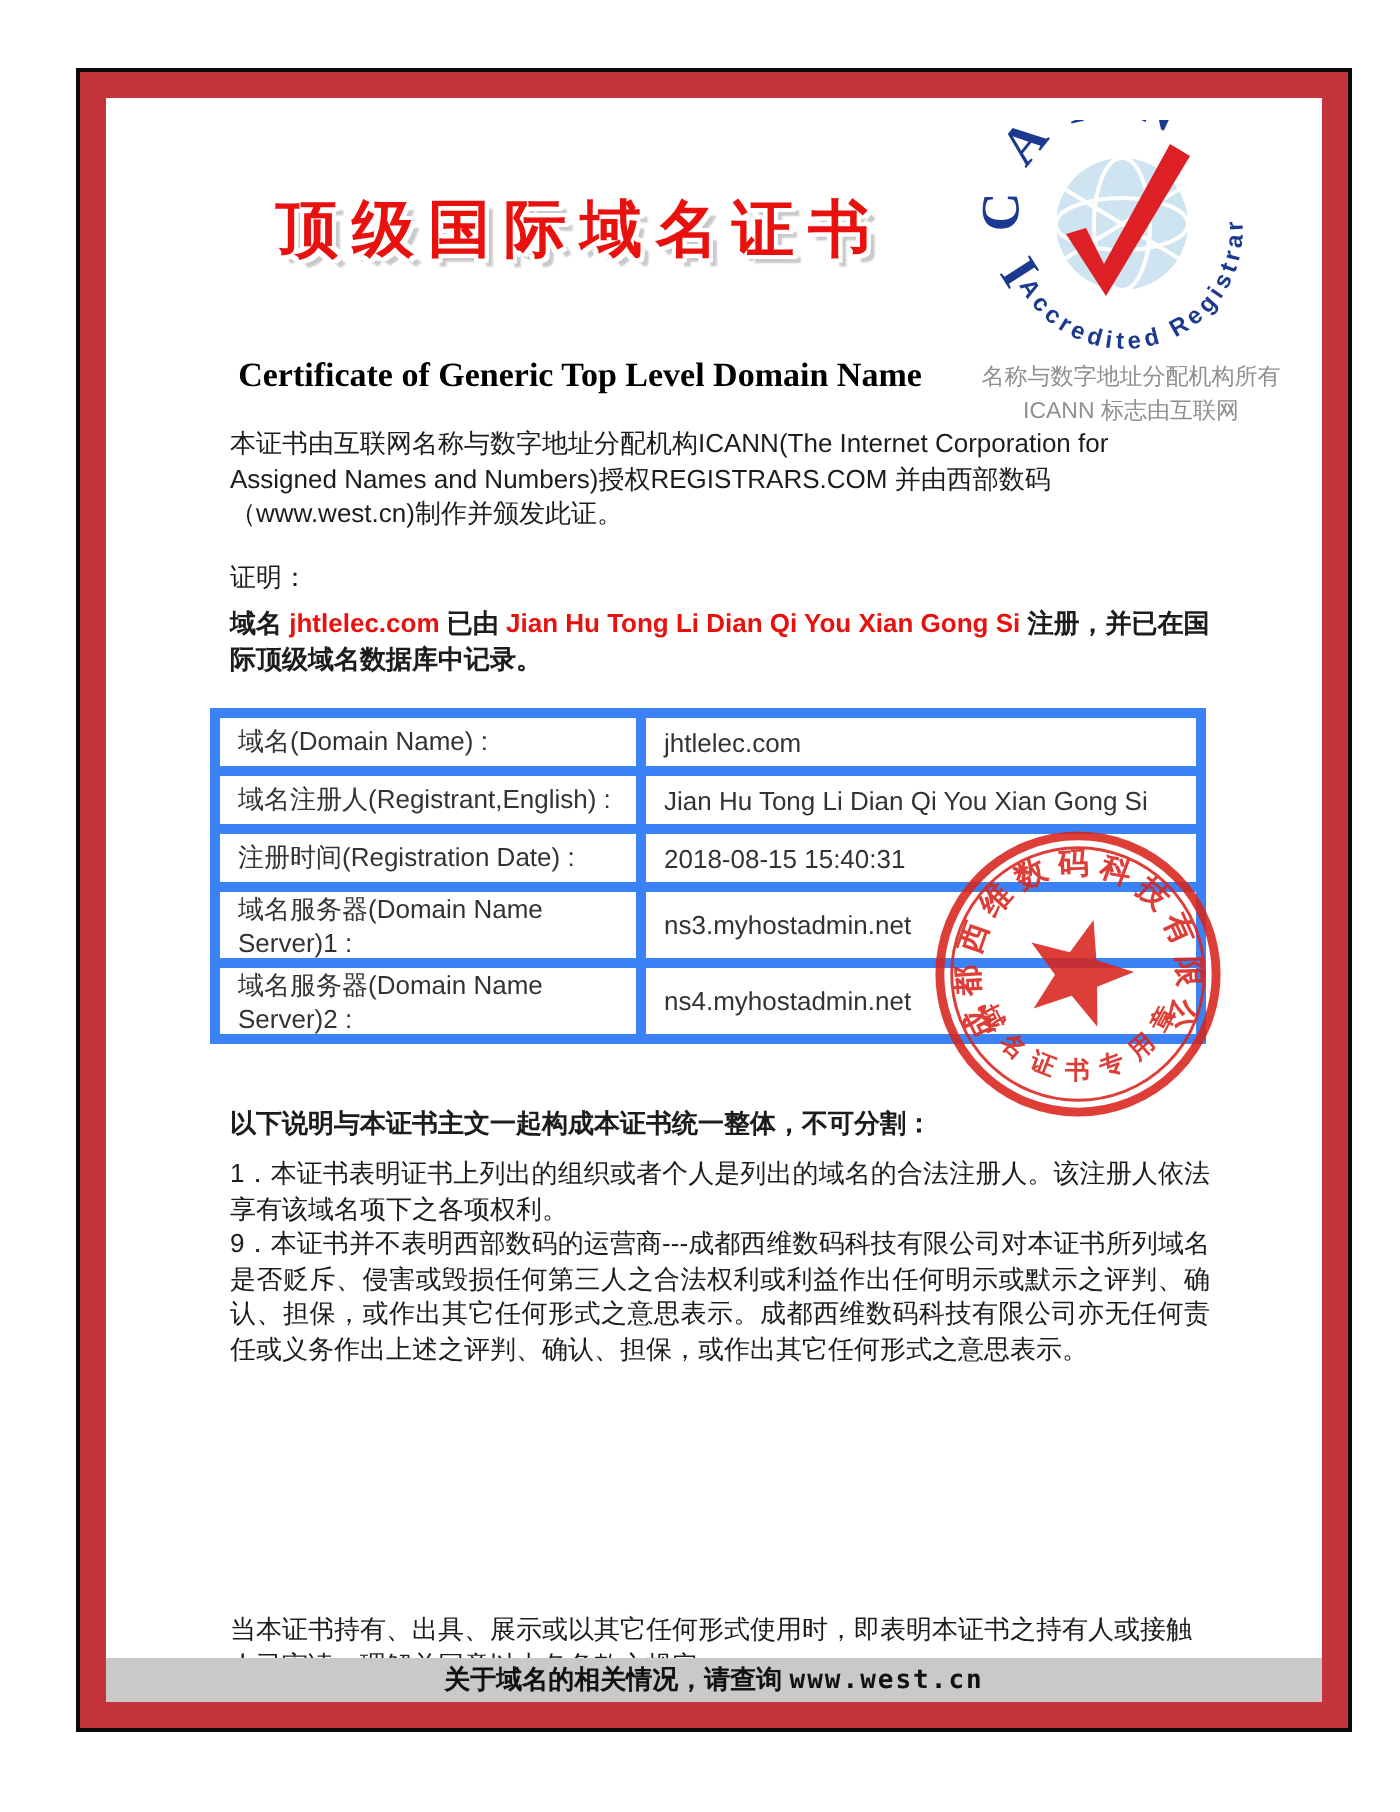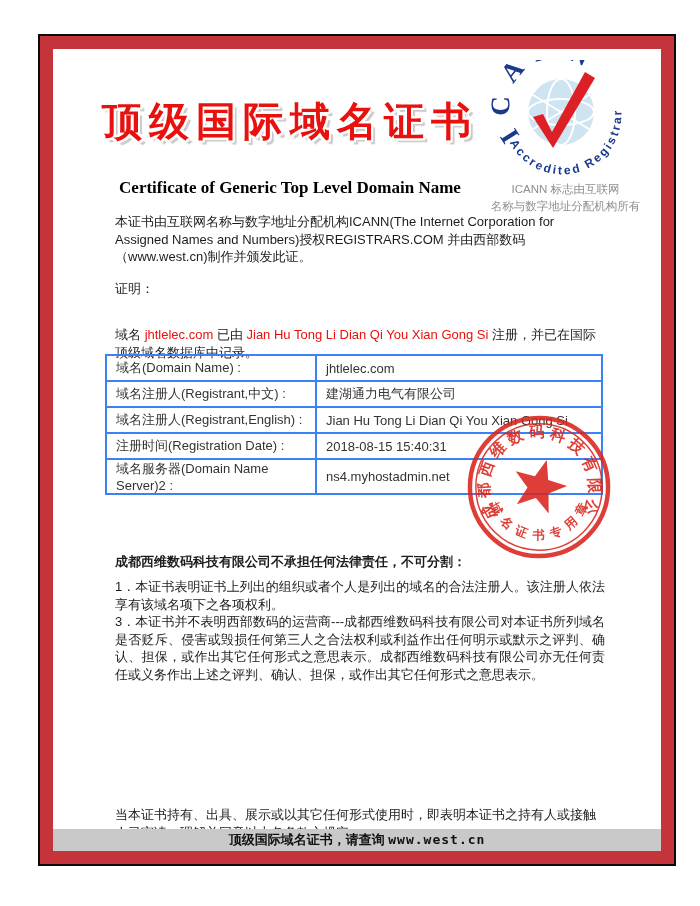--- a/index.html
+++ b/index.html
@@ -2,36 +2,36 @@
 <html><head>
 <meta charset="utf-8">
 <style>
   html,body{margin:0;padding:0;background:#fff;}
   .page{position:relative;width:700px;height:906px;background:#fff;overflow:hidden;
         font-family:"Liberation Sans","DejaVu Sans",sans-serif;color:#222;}
   .frame-black{position:absolute;left:38px;top:34px;width:638px;height:832px;
         border:2px solid #0a0a0a;box-sizing:border-box;}
   .frame-red{position:absolute;inset:0;border:13px solid #c5343b;box-sizing:border-box;}
   .title-zh{position:absolute;left:75px;top:94px;width:430px;text-align:center;
-        font-size:40px;font-weight:bold;letter-spacing:7px;color:#e8110d;white-space:nowrap;
+        font-size:31px;font-weight:bold;letter-spacing:7px;color:#e8110d;white-space:nowrap;
         text-shadow:-2px -2px 0 #fff,2px -2px 0 #fff,-2px 2px 0 #fff,2px 2px 0 #fff,
         -2px 0 0 #fff,2px 0 0 #fff,0 -2px 0 #fff,0 2px 0 #fff,4px 4px 1px #c9c9c9;}
   .title-en{position:absolute;left:55px;top:134px;width:470px;text-align:center;
         font-family:"Liberation Serif","DejaVu Serif",serif;font-size:17px;font-weight:bold;color:#000;white-space:nowrap;margin-top:44px;}
   .logo-wrap{position:absolute;left:483px;top:60px;width:165px;height:118px;}
   .logo-caption{position:absolute;left:478px;top:181px;width:175px;text-align:center;
         font-size:11.5px;line-height:17px;color:#8f8f8f;}
   .body-text{font-size:13px;line-height:17.5px;color:#1c1c1c;}
   .intro{position:absolute;left:115px;top:213px;width:486px;}
   .proof{position:absolute;left:115px;top:280px;font-weight:normal;}
-  .statement{position:absolute;left:115px;top:303px;width:490px;font-weight:normal;line-height:18px;margin-top:23px;}
+  .statement{position:absolute;left:115px;top:303px;width:490px;font-weight:bold;line-height:18px;}
   .red-txt{color:#e8110d;}
   .cert-table{position:absolute;left:105px;top:354px;width:498px;border-collapse:collapse;
         font-size:13px;color:#333;}
-  .cert-table td{border:2px solid #3b82f6;height:24px;padding:0 0 0 9px;background:transparent;}
+  .cert-table td{border:5px solid #3b82f6;height:24px;padding:0 0 0 9px;background:transparent;}
   .cert-table td.lbl{width:199px;}
   .seal{position:absolute;left:465px;top:413px;width:148px;height:148px;opacity:.88;}
   .notes-intro{position:absolute;left:115px;top:553px;width:490px;font-weight:bold;}
   .notes{position:absolute;left:115px;top:578px;width:490px;text-align:justify;}
   .closing{position:absolute;left:115px;top:782px;width:490px;margin-top:24px;}
   .footer-bar{position:absolute;left:53px;top:829px;width:608px;height:22px;background:#c9c9c9;
         text-align:center;font-size:13px;line-height:22px;color:#111;font-weight:bold;}
   .footer-url{font-family:"DejaVu Sans Mono","Liberation Mono",monospace;font-weight:bold;letter-spacing:1px;margin-top:13px;}
 </style>
 </head>
@@ -60,49 +60,49 @@
       <text font-family="Liberation Serif, DejaVu Serif, serif" font-size="27" font-weight="bold" fill="#1b3a8f" letter-spacing="2">
         <textPath href="#arcICANN" textLength="138">ICANN</textPath>
       </text>
       <path d="M 50,57 L 60,54 L 69,72 L 102,12 L 112,18 L 70,88 Z" fill="#dd1f26"></path>
       <text font-family="Liberation Sans, DejaVu Sans, sans-serif" font-size="12" font-weight="bold" fill="#1b3a8f">
         <textPath href="#arcAccr" textLength="162">Accredited Registrar</textPath>
       </text>
     </svg>
   </div>
   <div class="logo-caption">
+    <div>名称与数字地址分配机构所有</div>
     <div>ICANN 标志由互联网</div>
-    <div>名称与数字地址分配机构所有</div>
   </div>
 
   <div class="intro body-text">本证书由互联网名称与数字地址分配机构ICANN(The Internet Corporation for Assigned Names and Numbers)授权REGISTRARS.COM 并由西部数码（www.west.cn)制作并颁发此证。</div>
 
   <div class="proof body-text">证明：</div>
 
   <div class="statement body-text">
     <span>域名 </span><span class="red-txt">jhtlelec.com</span><span> 已由 </span><span class="red-txt">Jian Hu Tong Li Dian Qi You Xian Gong Si</span><span> 注册，并已在国际顶级域名数据库中记录。</span>
   </div>
 
   <table class="cert-table">
     <tbody>
       <tr>
         <td class="lbl">域名(Domain Name) :</td>
         <td>jhtlelec.com</td>
       </tr>
       <tr>
-        <td class="lbl">域名注册人(Registrant,中文) :</td>
-        <td>建湖通力电气有限公司</td>
-      </tr>
-      <tr>
         <td class="lbl">域名注册人(Registrant,English) :</td>
         <td>Jian Hu Tong Li Dian Qi You Xian Gong Si</td>
       </tr>
       <tr>
         <td class="lbl">注册时间(Registration Date) :</td>
         <td>2018-08-15 15:40:31</td>
+      </tr>
+      <tr>
+        <td class="lbl">域名服务器(Domain Name Server)1 :</td>
+        <td>ns3.myhostadmin.net</td>
       </tr>
       <tr>
         <td class="lbl">域名服务器(Domain Name Server)2 :</td>
         <td>ns4.myhostadmin.net</td>
       </tr>
     </tbody>
   </table>
 
   <div class="seal">
     <svg width="148" height="148" viewBox="0 0 150 150">
@@ -115,26 +115,26 @@
       <text font-size="15.5" font-weight="bold" fill="#d9251d">
         <textPath href="#sealTop" textLength="238">成都西维数码科技有限公司</textPath>
       </text>
       <text font-size="12.5" font-weight="bold" fill="#d9251d">
         <textPath href="#sealBot" textLength="128" startOffset="5">域名证书专用章</textPath>
       </text>
       <polygon points="75,46.5 82,65.6 102.1,66.2 86.1,78.6 91.8,98 75,86.5 58.2,98 63.9,78.6 47.9,66.2 68,65.6" fill="#d9251d" transform="rotate(16 75 75)"></polygon>
     </svg>
   </div>
 
-  <div class="notes-intro body-text">成都西维数码科技有限公司不承担任何法律责任，不可分割：</div>
+  <div class="notes-intro body-text">以下说明与本证书主文一起构成本证书统一整体，不可分割：</div>
 
   <div class="notes body-text">
     <div>1．本证书表明证书上列出的组织或者个人是列出的域名的合法注册人。该注册人依法享有该域名项下之各项权利。</div>
-    <div>3．本证书并不表明西部数码的运营商---成都西维数码科技有限公司对本证书所列域名是否贬斥、侵害或毁损任何第三人之合法权利或利益作出任何明示或默示之评判、确认、担保，或作出其它任何形式之意思表示。成都西维数码科技有限公司亦无任何责任或义务作出上述之评判、确认、担保，或作出其它任何形式之意思表示。</div>
+    <div>9．本证书并不表明西部数码的运营商---成都西维数码科技有限公司对本证书所列域名是否贬斥、侵害或毁损任何第三人之合法权利或利益作出任何明示或默示之评判、确认、担保，或作出其它任何形式之意思表示。成都西维数码科技有限公司亦无任何责任或义务作出上述之评判、确认、担保，或作出其它任何形式之意思表示。</div>
   </div>
 
   <div class="closing body-text">当本证书持有、出具、展示或以其它任何形式使用时，即表明本证书之持有人或接触人已审读、理解并同意以上各条款之规定。</div>
 
   <div class="footer-bar">
-    <span>顶级国际域名证书，请查询 </span><span class="footer-url">www.west.cn</span>
+    <span>关于域名的相关情况，请查询 </span><span class="footer-url">www.west.cn</span>
   </div>
 
 </div>
 
 </body></html>

